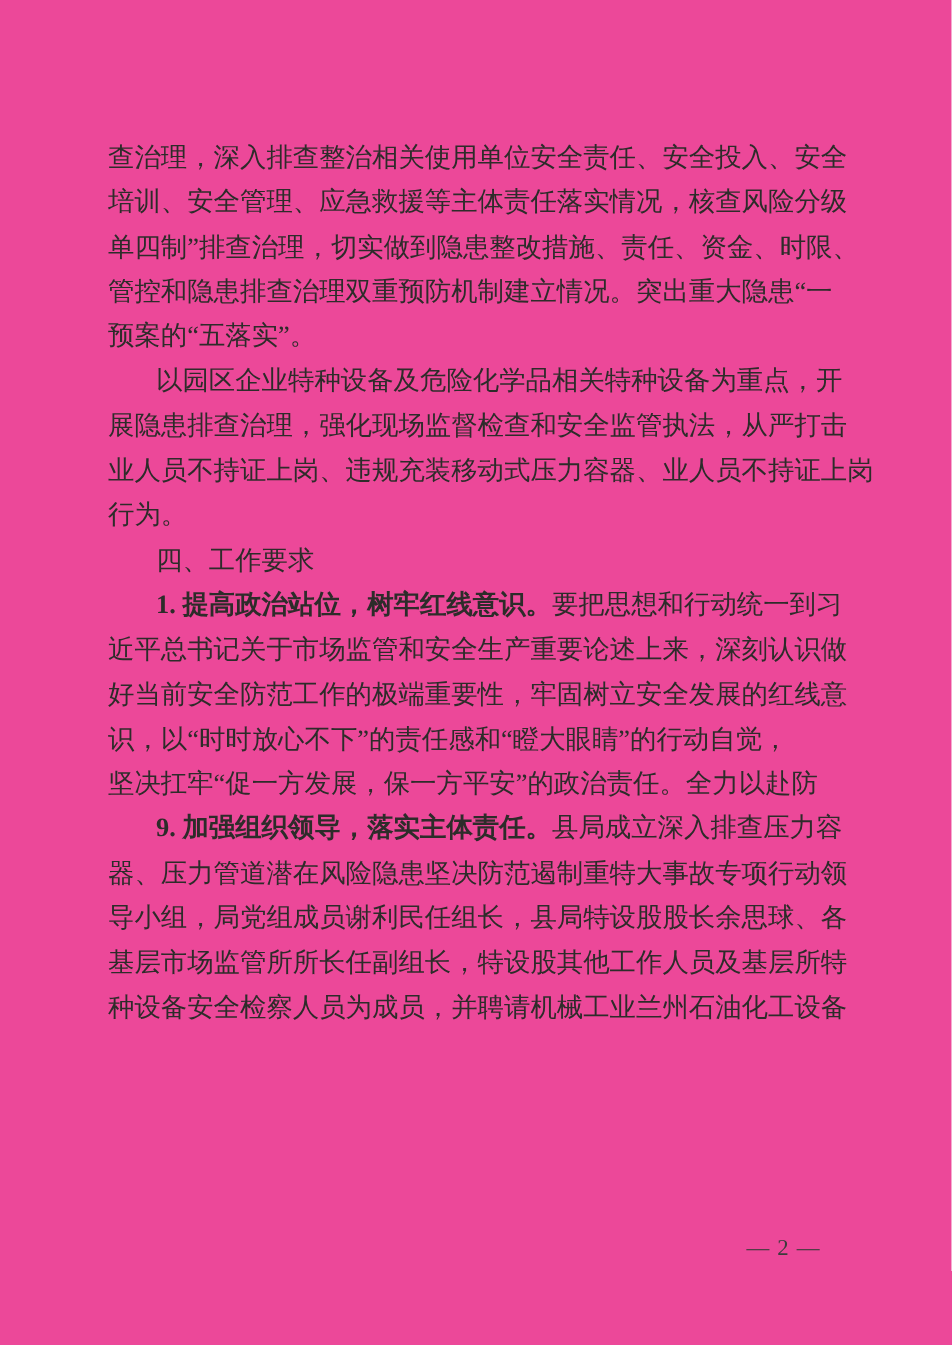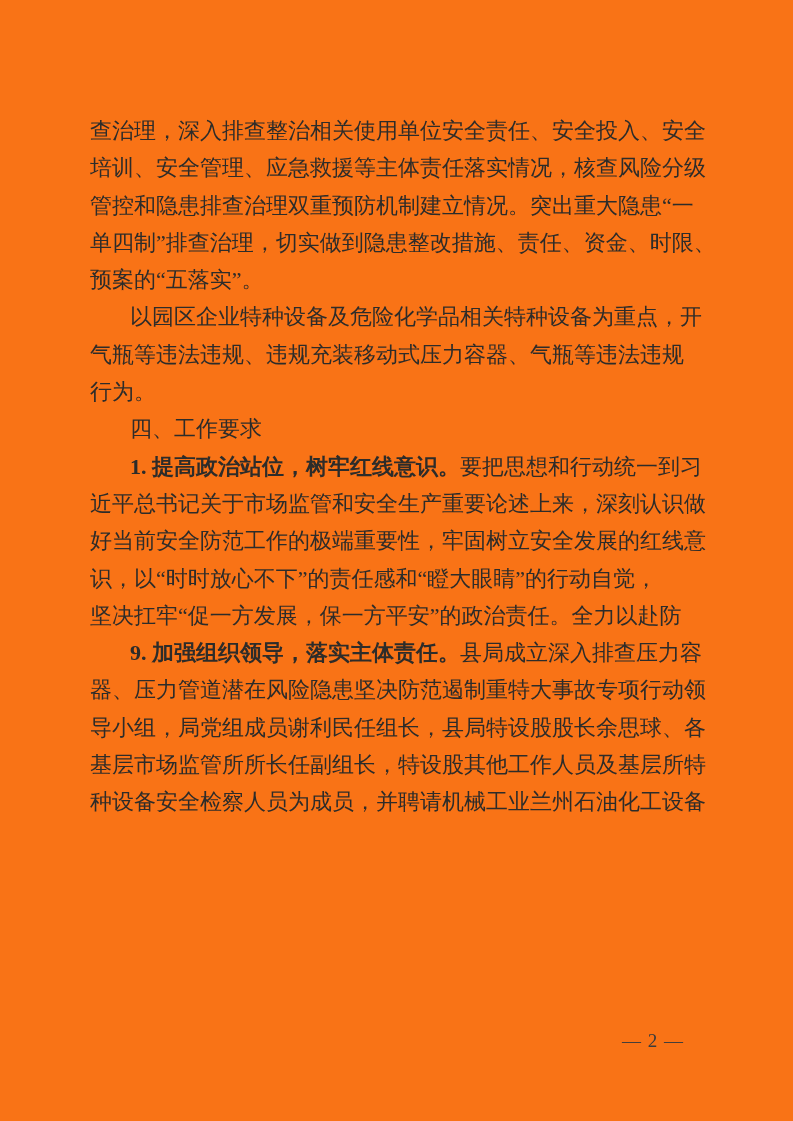--- a/index.html
+++ b/index.html
@@ -4,21 +4,21 @@
 <style>
   html, body {
     margin: 0;
     padding: 0;
     background: #ffffff;
   }
   .page {
     position: relative;
     width: 793px;
     height: 1121px;
-    background: #f97316;
+    background: #ec4899;
     overflow: hidden;
     font-family: "Liberation Serif", "DejaVu Serif", serif;
     color: #2d2c2a;
   }
   .text-block {
     position: absolute;
     left: 90px;
     top: 112px;
     width: 640px;
   }
@@ -53,25 +53,26 @@
     white-space: nowrap;
   }
 </style>
 </head>
 <body>
 
 <div class="page">
   <div class="text-block">
     <div class="line">查治理，深入排查整治相关使用单位安全责任、安全投入、安全</div>
     <div class="line">培训、安全管理、应急救援等主体责任落实情况，核查风险分级</div>
+    <div class="line">单四制”排查治理，切实做到隐患整改措施、责任、资金、时限、</div>
     <div class="line">管控和隐患排查治理双重预防机制建立情况。突出重大隐患“一</div>
-    <div class="line">单四制”排查治理，切实做到隐患整改措施、责任、资金、时限、</div>
     <div class="line">预案的“五落实”。</div>
     <div class="line indent">以园区企业特种设备及危险化学品相关特种设备为重点，开</div>
-    <div class="line">气瓶等违法违规、违规充装移动式压力容器、气瓶等违法违规</div>
+    <div class="line">展隐患排查治理，强化现场监督检查和安全监管执法，从严打击</div>
+    <div class="line">业人员不持证上岗、违规充装移动式压力容器、业人员不持证上岗</div>
     <div class="line">行为。</div>
     <div class="line indent heading">四、工作要求</div>
     <div class="line indent"><span class="lead">1. 提高政治站位，树牢红线意识。</span><span>要把思想和行动统一到习</span></div>
     <div class="line">近平总书记关于市场监管和安全生产重要论述上来，深刻认识做</div>
     <div class="line">好当前安全防范工作的极端重要性，牢固树立安全发展的红线意</div>
     <div class="line">识，以“时时放心不下”的责任感和“瞪大眼睛”的行动自觉，</div>
     <div class="line">坚决扛牢“促一方发展，保一方平安”的政治责任。全力以赴防</div>
     <div class="line indent"><span class="lead">9. 加强组织领导，落实主体责任。</span><span>县局成立深入排查压力容</span></div>
     <div class="line">器、压力管道潜在风险隐患坚决防范遏制重特大事故专项行动领</div>
     <div class="line">导小组，局党组成员谢利民任组长，县局特设股股长余思球、各</div>

